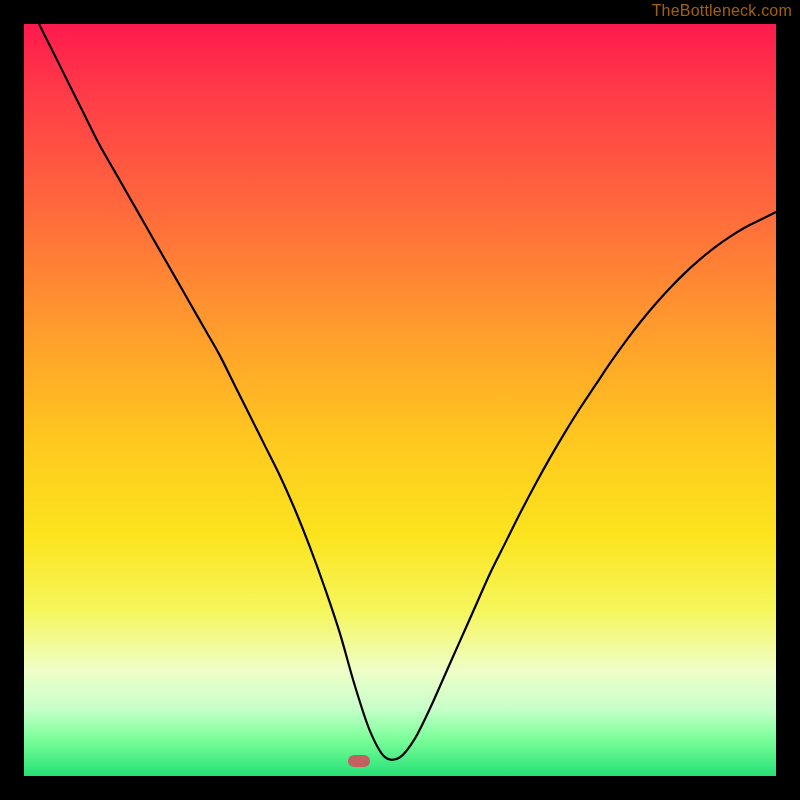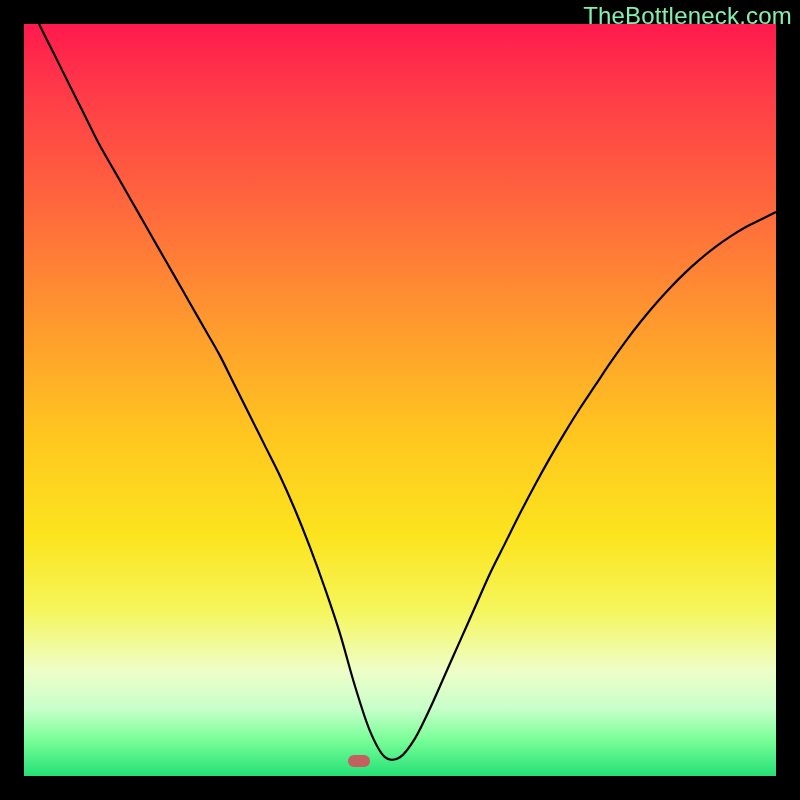--- a/index.html
+++ b/index.html
@@ -42,22 +42,22 @@
     position: absolute;
     width: 22px;
     height: 12px;
     border-radius: 6px;
     transform: translate(-50%, -50%);
   }
   .watermark {
     position: absolute;
     top: 2px;
     right: 8px;
-    color: #86efac;
-    font-size: 24px;
+    color: #a16207;
+    font-size: 16px;
     letter-spacing: 0.2px;
     user-select: none;
   }
   svg.curve {
     position: absolute;
     left: 0;
     top: 0;
     width: 752px;
     height: 752px;
   }

